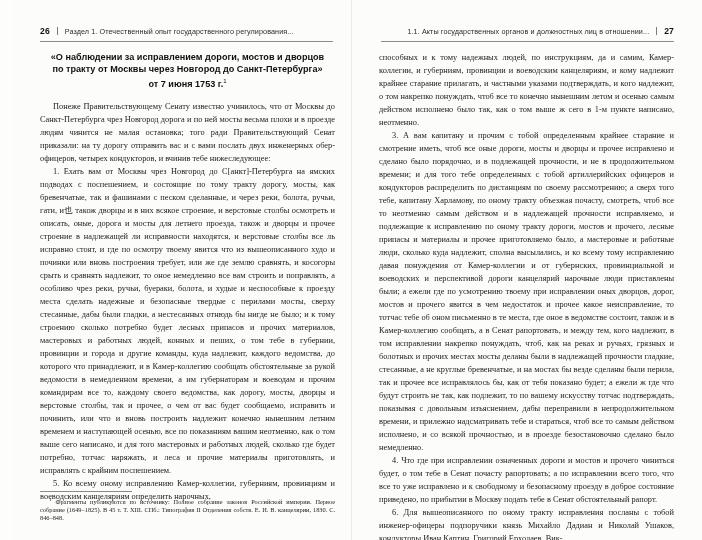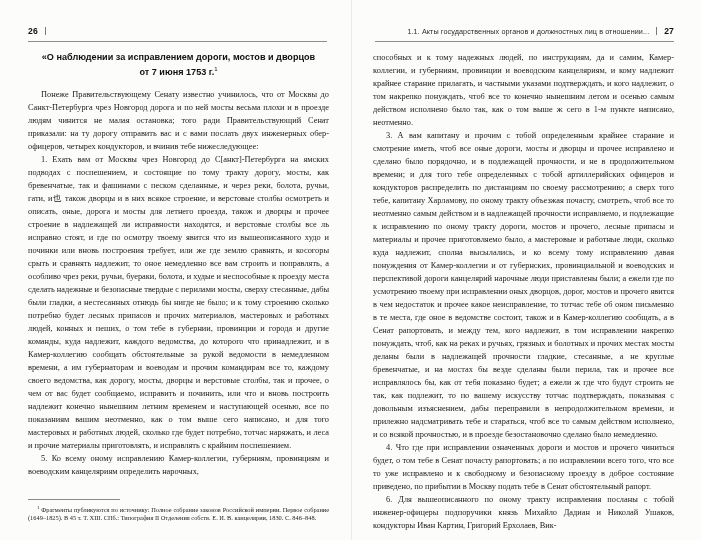--- a/index.html
+++ b/index.html
@@ -25,21 +25,21 @@
   }
 
   
   .page {
     position: relative;
     width: 351px;
     height: 540px;
     box-sizing: border-box;
     background: #fcfcfa;
   }
-  .page-left  { padding: 26px 22px 10px 28px; }
+  .page-left  { padding: 26px 22px 10px 28px; margin-left: 12px; }
   .page-right { padding: 26px 28px 24px 22px; }
 
   .gutter-shadow {
     position: absolute;
     top: 0;
     left: 351px;
     width: 1px;
     height: 540px;
     background: linear-gradient(to right, rgba(0,0,0,0.10), rgba(0,0,0,0.04));
     pointer-events: none;
@@ -144,25 +144,27 @@
 </head>
 <body>
 
 <div class="spread">
 
   <div class="page page-left">
 
     <div class="runhead runhead-left">
       <span class="folio">26</span>
       <span class="rule-bar"></span>
+      <span class="runhead-title">Раздел 1.  Отечественный опыт государственного регулирования...</span>
     </div>
     <div class="hrule left"></div>
 
     <div class="doc-title">
       <span class="line">«О наблюдении за исправлением дороги, мостов и дворцов</span>
+      <span class="line">по тракту от Москвы через Новгород до Санкт-Петербурга»</span>
       <span class="line"><span>от 7 июня 1753 г.</span><sup>1</sup></span>
     </div>
 
     <div class="body-text">
       <p>Понеже Правительствующему Сенату известно учинилось, что от Москвы до Санкт-Петербурга чрез Новгород дорога и по ней мосты весьма плохи и в проезде людям чинится не малая остановка; того ради Правительствующий Сенат приказали: на ту дорогу отправить вас и с вами послать двух инженерных обер-офицеров, четырех кондукторов, и вчинив тебе нижеследующее:</p>
       <p>1. Ехать вам от Москвы чрез Новгород до С[анкт]-Петербурга на ямских подводах с поспешением, и состоящие по тому тракту дорогу, мосты, как бревенчатые, так и фашинами с песком сделанные, и через реки, болота, ручьи, гати, и也 також дворцы и в них всякое строение, и верстовые столбы осмотреть и описать, оные, дорога и мосты для летнего проезда, також и дворцы и прочее строение в надлежащей ли исправности находятся, и верстовые столбы все ль исправно стоят, и где по осмотру твоему явится что из вышеописанного худо и починки или вновь построения требует, или же где землю сравнять, и косогоры срыть и сравнять надлежит, то оное немедленно все вам строить и поправлять, а особливо чрез реки, ручьи, буераки, болота, и худые и неспособные к проезду места сделать надежные и безопасные твердые с перилами мосты, сверху стесанные, дабы были гладки, а нестесанных отнюдь бы нигде не было; и к тому строению сколько потребно будет лесных припасов и прочих материалов, мастеровых и работных людей, конных и пеших, о том тебе в губернии, провинции и города и другие команды, куда надлежит, каждого ведомства, до которого что принадлежит, и в Камер-коллегию сообщать обстоятельные за рукой ведомости в немедленном времени, а им губернаторам и воеводам и прочим командирам все то, каждому своего ведомства, как дорогу, мосты, дворцы и верстовые столбы, так и прочее, о чем от вас будет сообщаемо, исправить и починить, или что и вновь построить надлежит конечно нынешним летним временем и наступающей осенью, все по показаниям вашим неотменно, как о том выше сего написано, и для того мастеровых и работных людей, сколько где будет потребно, тотчас наряжать, и леса и прочие материалы приготовлять, и исправлять с крайним поспешением.</p>
       <p>5. Ко всему оному исправлению Камер-коллегии, губерниям, провинциям и воеводским канцеляриям определить нарочных,</p>
     </div>
 
     <div class="footnote-wrap">

